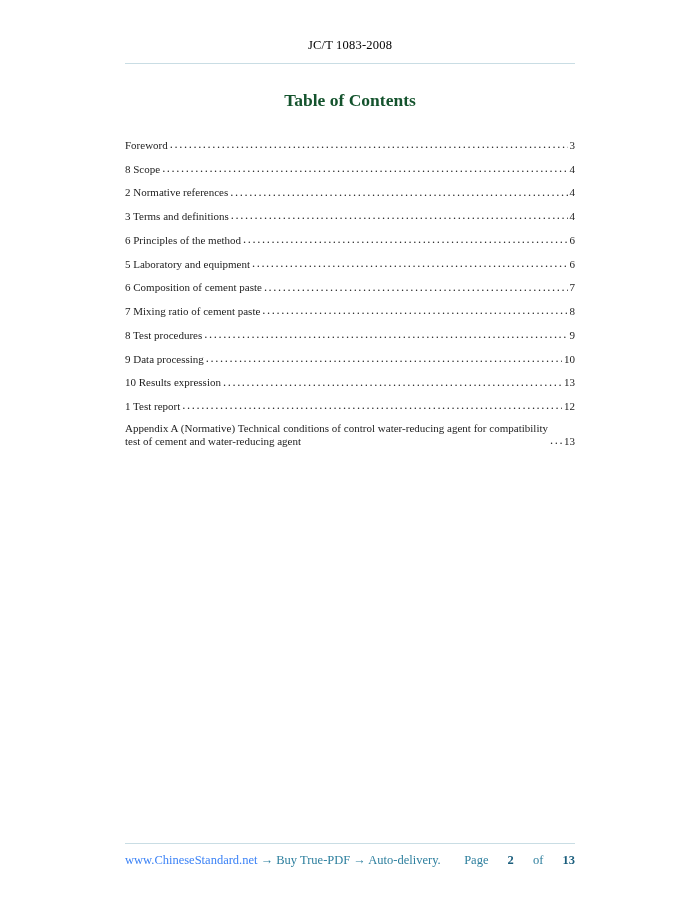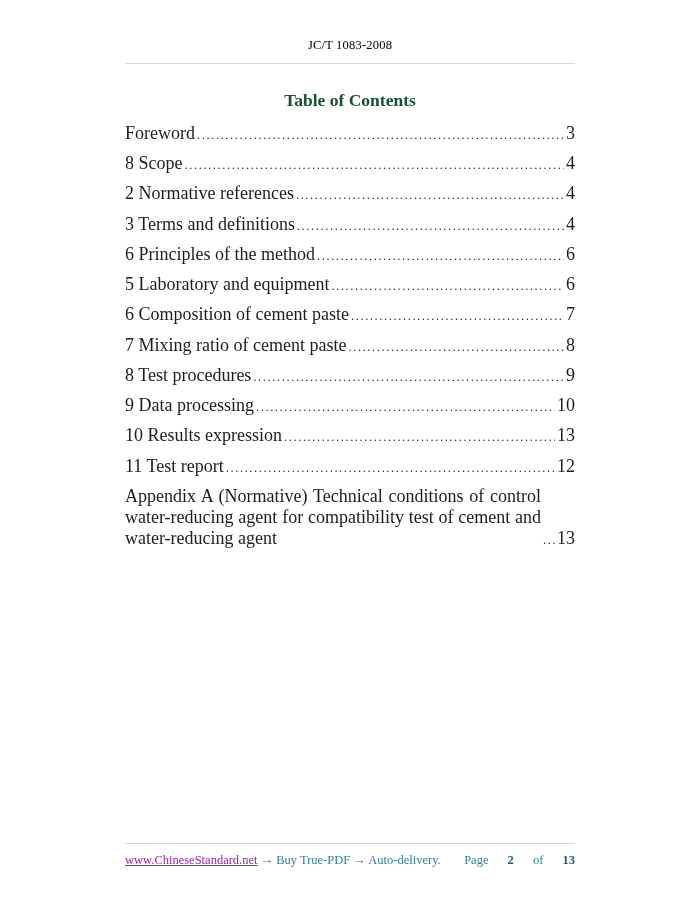--- a/index.html
+++ b/index.html
@@ -38,22 +38,22 @@
   
   .toc-title {
     margin-top: 26px;
     text-align: center;
     font-size: 17.5px;
     font-weight: bold;
     color: #14532d;
   }
   
   .toc-list {
-    margin-top: 12px;
-    font-size: 18px;
+    margin-top: 26px;
+    font-size: 11px;
   }
   .toc-row {
     display: flex;
     align-items: flex-end;
     margin-bottom: 9px;
     line-height: 1.18;
   }
   .toc-label {
     flex: 0 1 auto;
     text-align: justify;
@@ -91,22 +91,21 @@
     display: flex;
     justify-content: space-between;
     align-items: baseline;
     font-size: 12.5px;
     color: #2d7f9e;
   }
   .footer-left {
     white-space: nowrap;
   }
   .footer-link {
-    color: #a21caf;
-    text-decoration: underline;
+    color: #3b82f6;
     cursor: pointer;
   }
   .footer-tagline {
     color: #2d7f9e;
   }
   .footer-page {
     white-space: nowrap;
   }
   .footer-page .num {
     font-weight: bold;
@@ -185,21 +184,21 @@
     <span class="toc-page">10</span>
   </div>
 
   <div class="toc-row">
     <span class="toc-label">10 Results expression</span>
     <span class="toc-leader"></span>
     <span class="toc-page">13</span>
   </div>
 
   <div class="toc-row">
-    <span class="toc-label">11 Test report</span>
+    <span class="toc-label">1 Test report</span>
     <span class="toc-leader"></span>
     <span class="toc-page">12</span>
   </div>
 
   <div class="toc-row">
     <span class="toc-label">Appendix A (Normative) Technical conditions of control water-reducing agent for compatibility test of cement and water-reducing agent</span>
     <span class="toc-leader"></span>
     <span class="toc-page">13</span>
   </div>
 </div>

